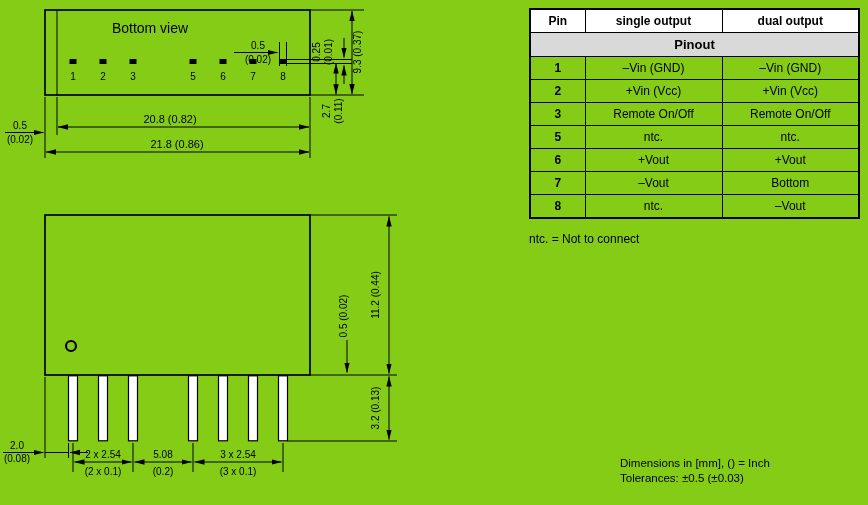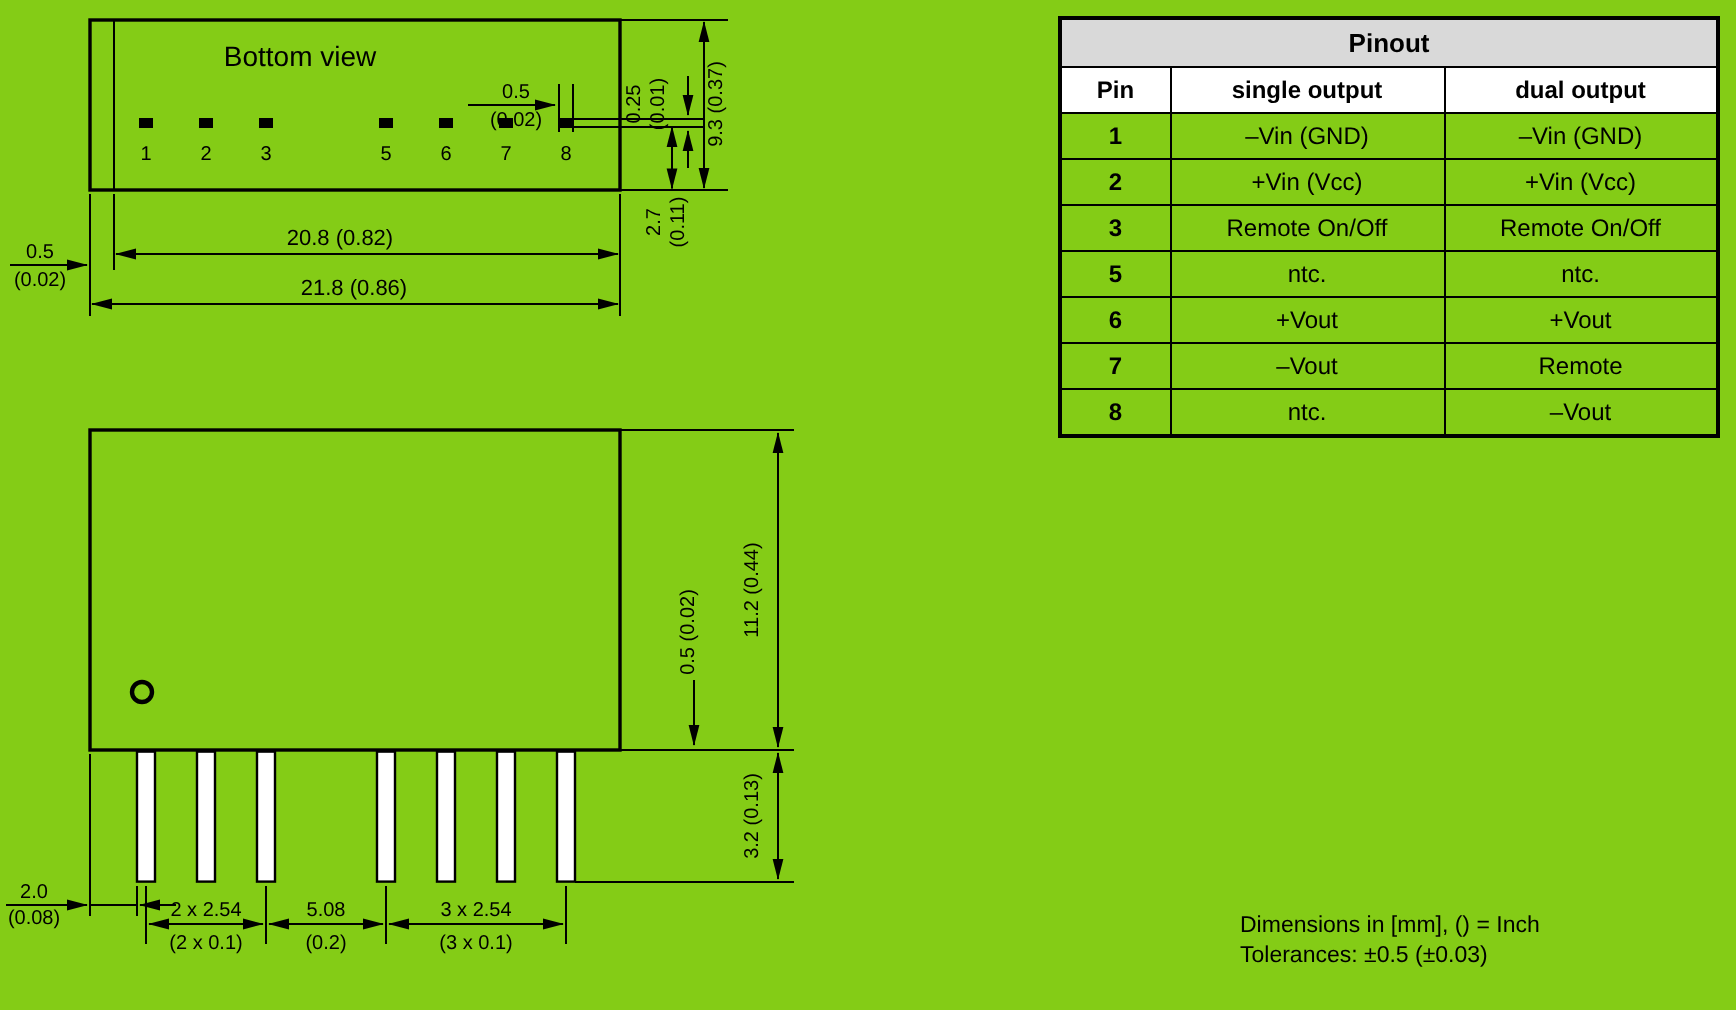--- a/index.html
+++ b/index.html
@@ -210,27 +210,27 @@
 
   <div class="pinout-wrap">
     <table class="pinout">
       <colgroup>
         <col style="width:55px">
           <col style="width:137px">
           <col style="width:137px">
       </colgroup>
       <thead>
         <tr>
-          <th class="title-cell" colspan="3">Pinout</th>
-        </tr>
-        <tr>
           <th class="col-h">Pin</th>
           <th class="col-h">single output</th>
           <th class="col-h">dual output</th>
         </tr>
+        <tr>
+          <th class="title-cell" colspan="3">Pinout</th>
+        </tr>
       </thead>
       <tbody>
         <tr>
           <td class="pin-no">1</td>
           <td>–Vin (GND)</td>
           <td>–Vin (GND)</td>
         </tr>
         <tr>
           <td class="pin-no">2</td>
           <td>+Vin (Vcc)</td>
@@ -247,29 +247,30 @@
           <td>ntc.</td>
         </tr>
         <tr>
           <td class="pin-no">6</td>
           <td>+Vout</td>
           <td>+Vout</td>
         </tr>
         <tr>
           <td class="pin-no">7</td>
           <td>–Vout</td>
-          <td>Remote</td>
+          <td>Bottom</td>
         </tr>
         <tr>
           <td class="pin-no">8</td>
           <td>ntc.</td>
           <td>–Vout</td>
         </tr>
       </tbody>
     </table>
+    <div class="footnote">ntc. = Not to connect</div>
   </div>
 
   <div class="notes">
     <div>Dimensions in [mm], () = Inch</div>
     <div>Tolerances: ±0.5 (±0.03)</div>
   </div>
 
 </div>
 
 </body></html>

